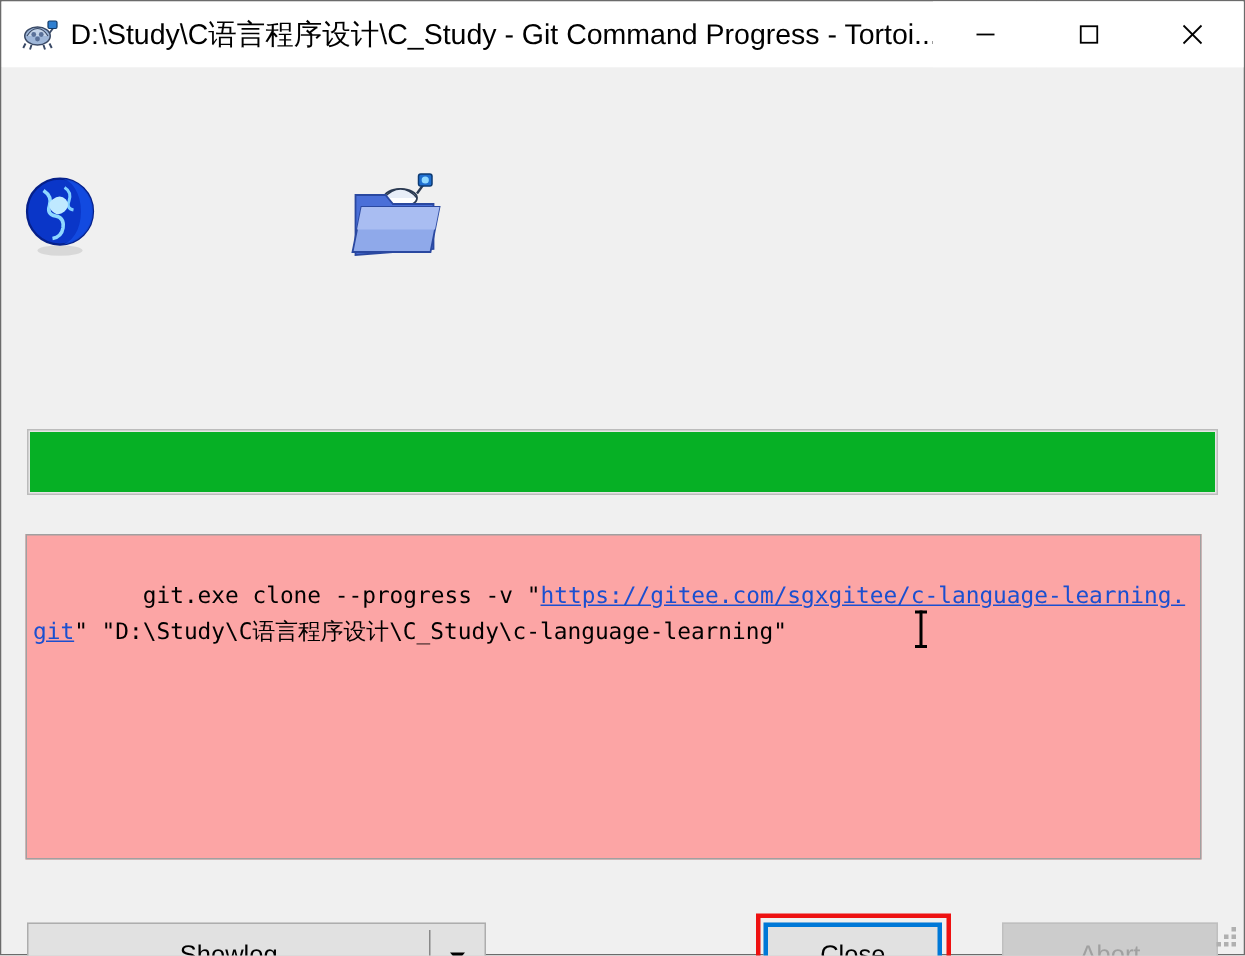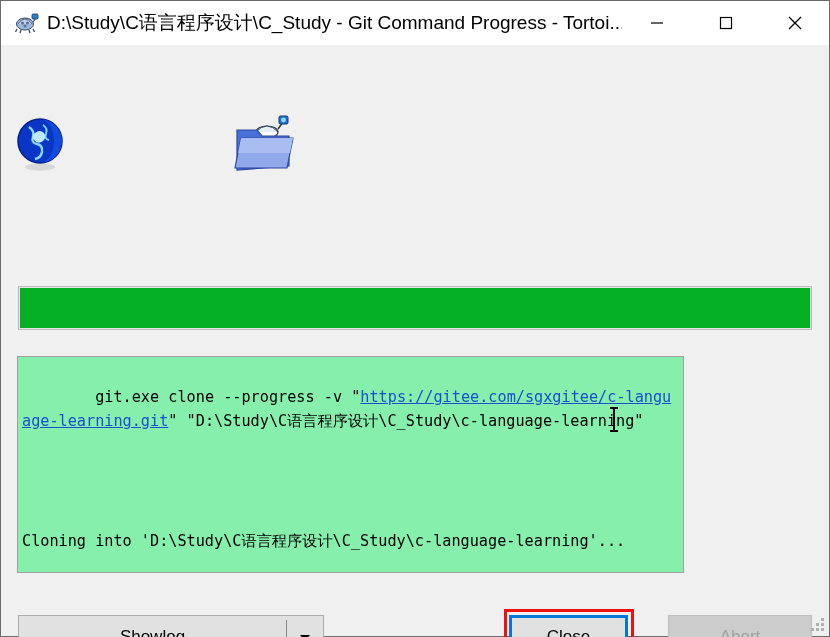--- a/index.html
+++ b/index.html
@@ -101,23 +101,23 @@
   .progress-fill {
     height: 100%;
     background: #06b025;
   }
 
   
   .log-panel {
     position: absolute;
     left: 16px;
     top: 311px;
-    width: 667px;
+    width: 784px;
     height: 217px;
-    background: #86efac;
+    background: #fca5a5;
     border: 1px solid #a0a0a0;
     box-sizing: border-box;
     overflow: hidden;
     padding: 4px 3px 3px 4px;
   }
   .log-text {
     font-family: "DejaVu Sans Mono", monospace;
     font-size: 15.2px;
     line-height: 24px;
     color: #000000;
@@ -314,21 +314,20 @@
     </div>
 
     <div class="progress-outer">
       <div class="progress-fill" id="progress-fill" style="width: 100%; background: rgb(6, 176, 37);"></div>
     </div>
 
     <div class="log-panel">
       <div class="log-text">
         <span class="log-line">git.exe clone --progress -v "</span><span class="log-link">https://gitee.com/sgxgitee/c-language-learning.git</span><span class="log-line">" "D:\Study\C语言程序设计\C_Study\c-language-learning"</span>
         <div class="log-blank"></div>
-        <div class="log-line">Cloning into 'D:\Study\C语言程序设计\C_Study\c-language-learning'...</div>
         
         
         
         
       </div>
     </div>
 
     <div class="text-caret"></div>
 
     <div class="btn-split">

